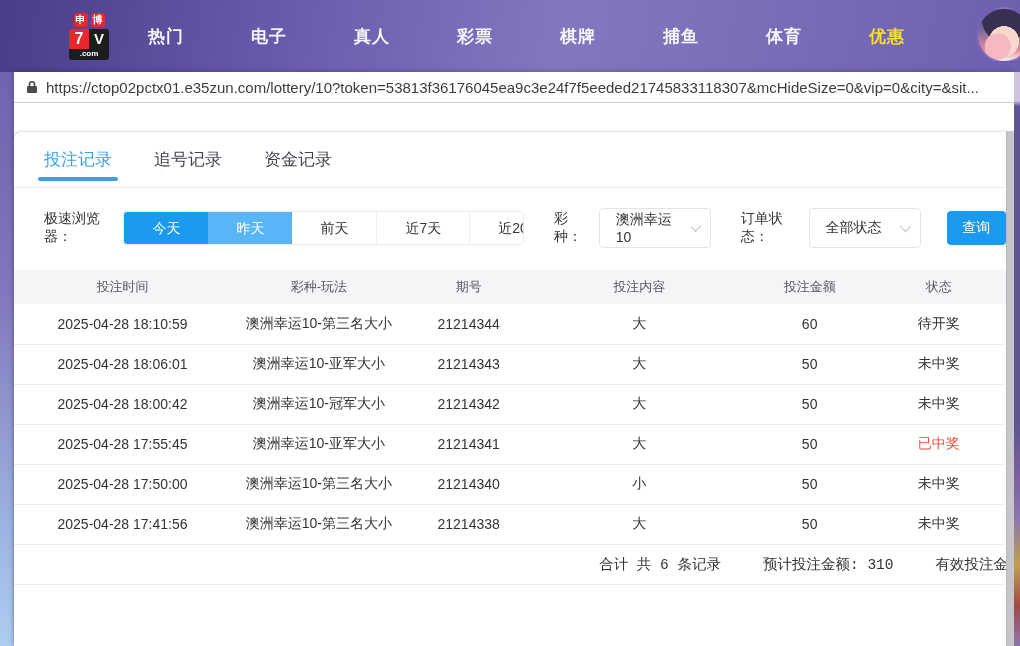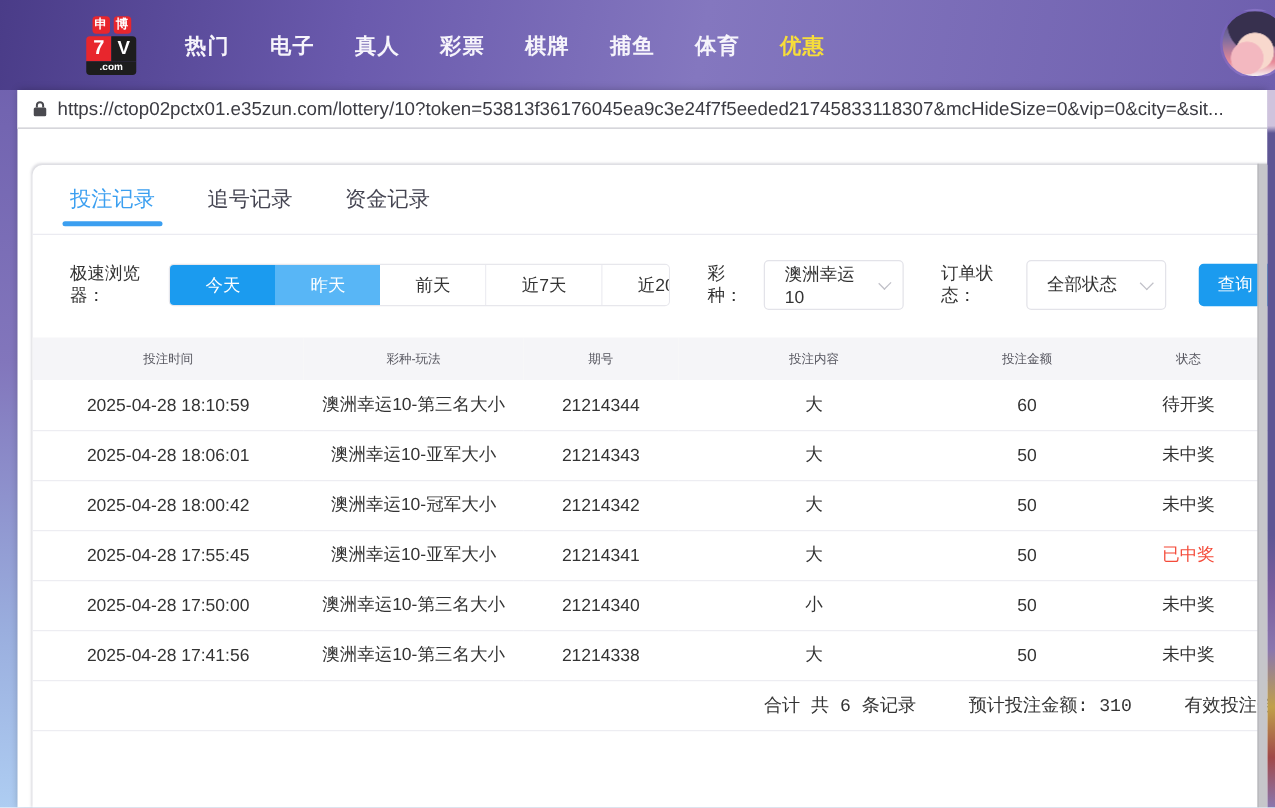--- a/index.html
+++ b/index.html
@@ -15,21 +15,21 @@
     background:linear-gradient(100deg,#4a3c88 0%,#6a5aad 28%,#8477bf 55%,#6e5fae 100%);
     display:flex; align-items:center; overflow:hidden;
   }
   .logo { margin-left:62px; width:54px; display:flex; flex-direction:column; align-items:center; line-height:1; }
   .logo-row1 { display:flex; gap:3px; margin-bottom:2px; }
   .logo-sq { width:14px; height:14px; border-radius:3px; background:#e8262d; color:#fff; font-size:10px; font-weight:bold; display:flex; align-items:center; justify-content:center; }
   .logo-row2 { display:flex; }
   .logo-7 { width:20px; height:20px; background:#e8262d; color:#fff; font-weight:bold; font-size:16px; display:flex; align-items:center; justify-content:center; border-radius:3px 0 0 0; }
   .logo-v { width:20px; height:20px; background:#1d1d1d; color:#fff; font-weight:bold; font-size:15px; display:flex; align-items:center; justify-content:center; border-radius:0 3px 0 0; }
   .logo-com { width:40px; height:11px; background:#1d1d1d; color:#fff; font-size:8px; font-weight:bold; display:flex; align-items:center; justify-content:center; border-radius:0 0 3px 3px; }
-  .menu { display:flex; margin-left:16px; }
+  .menu { display:flex; margin-left:16px;gap:35px; }
   .menu-item { color:#f6f4fb; font-size:17px; font-weight:bold; padding:10px 16px; cursor:pointer; letter-spacing:1px; }
   .menu-item.hl { color:#f7dd3a; }
   .avatar {
     position:absolute; right:-12px; top:7px; width:56px; height:56px; border-radius:50%;
     border:2px solid rgba(120,100,190,.9); overflow:hidden;
     background:
       radial-gradient(circle at 38% 72%, #f3b8c0 0 26%, transparent 27%),
       radial-gradient(circle at 50% 62%, #f8d8cd 0 36%, transparent 37%),
       radial-gradient(circle at 52% 20%, #37304e 0 46%, transparent 47%),
       linear-gradient(180deg,#4a4066 0%,#776a9e 40%,#e88a98 78%,#f6f0f2 100%);
@@ -41,42 +41,42 @@
   .win-title { font-size:13px; color:#333; margin-left:7px; flex:1 1 auto; }
   .win-controls { display:flex; height:100%; }
   .wc-btn { width:38px; height:100%; display:flex; align-items:center; justify-content:center; cursor:pointer; }
   .ic-min { width:12px; border-bottom:2px solid #333; height:2px; }
   .ic-max { width:11px; height:10px; border:2px solid #333; }
   .ic-close { font-size:13px; color:#333; line-height:1; }
   .urlbar { height:31px; background:#fff; border-bottom:1px solid #c9c9cf; display:flex; align-items:center; padding-left:12px; }
   .lock-icon { flex:0 0 auto; margin-right:8px; display:flex; }
   .url-text { font-size:15px; color:#3c3c43; white-space:nowrap; overflow:hidden; }
   
-  .content { position:absolute; left:12px; top:60px; width:992px; height:514px; background:#fff; border-radius:8px 0 0 0; box-shadow:-1px -1px 2px rgba(60,60,90,.18); overflow:hidden; }
+  .content { position:absolute; left:0; top:60px; width:992px; height:514px; background:#fff; border-radius:8px 0 0 0; box-shadow:-1px -1px 2px rgba(60,60,90,.18); overflow:hidden; }
   .tabs { display:flex; gap:42px; padding:16px 0 0 30px; border-bottom:1px solid #ebebf1; height:56px; }
   .tab { font-size:17px; color:#454552; cursor:pointer; position:relative; padding-bottom:16px; }
   .tab.active { color:#3b9ff0; }
   .tab.active::after { content:""; position:absolute; left:-6px; right:-6px; bottom:6px; height:4px; border-radius:3px; background:#3b9ff0; }
   
   .filters { display:flex; align-items:center; margin:20px 0 0 30px; font-size:14px; color:#333; }
   .flabel { margin-right:10px; }
   .time-group { display:flex; border:1px solid #e7e7ec; border-radius:4px; overflow:hidden; height:34px; }
   .time-opt { padding:0 28px; line-height:32px; background:#fff; color:#333; cursor:pointer; white-space:nowrap; }
   .time-opt.divided { border-left:1px solid #ededf2; }
   .time-opt.sel1 { background:#1b9bef; color:#fff; }
   .time-opt.sel2 { background:#58b6f6; color:#fff; }
   .select { display:flex; align-items:center; border:1px solid #e3e3e9; border-radius:4px; height:40px; padding:0 12px 0 16px; cursor:pointer; min-width:112px; justify-content:space-between; }
   .select .val { margin-right:14px; }
   .chev { width:8px; height:8px; border-right:1.6px solid #c0c0c8; border-bottom:1.6px solid #c0c0c8; transform:rotate(45deg) translateY(-2px); }
   .ml30 { margin-left:30px; }
   .query-btn { margin-left:26px; width:72px; height:34px; background:#1b9bef; color:#fff; font-size:14px; border:none; border-radius:4px; cursor:pointer; }
   
   table { width:100%; border-collapse:collapse; margin-top:22px; table-layout:fixed; }
   col.c1{width:21%} col.c2{width:17%} col.c3{width:12%} col.c4{width:21%} col.c5{width:12%} col.c6{width:13%}
-  thead th { background:#f5f5f8; height:34px; font-weight:normal; font-size:10px; color:#55555e; text-align:center; }
+  thead th { background:#f5f5f8; height:34px; font-weight:normal; font-size:13px; color:#55555e; text-align:center; }
   tbody td { height:40px; font-size:14px; color:#333; text-align:center; border-bottom:1px solid #ededf2; white-space:nowrap; overflow:hidden; }
   td.win { color:#f44b3a; }
   .summary { display:flex; justify-content:flex-end; align-items:center; height:40px; border-bottom:1px solid #ededf2; font-size:14.5px; color:#333; white-space:nowrap;font-family:Liberation Mono, monospace; }
   .summary span { margin-left:42px; }
   .summary span:last-child { margin-right:-2px; }
   
   .scrollbar { position:absolute; right:0; top:59px; width:8px; height:515px; background:#c6c6ca; border-left:1px solid #b7b7bb; }
   .edge-sliver { position:absolute; right:0; top:72px; width:6px; height:574px;
     background:linear-gradient(180deg,#cfc3dd 0%,#cfc3dd 5%,#5e5694 6%,#5e5694 62%,#7a5f9e 70%,#8a77ae 78%,#c0a04a 86%,#a04848 93%,#8a77ae 100%); }
 </style>

